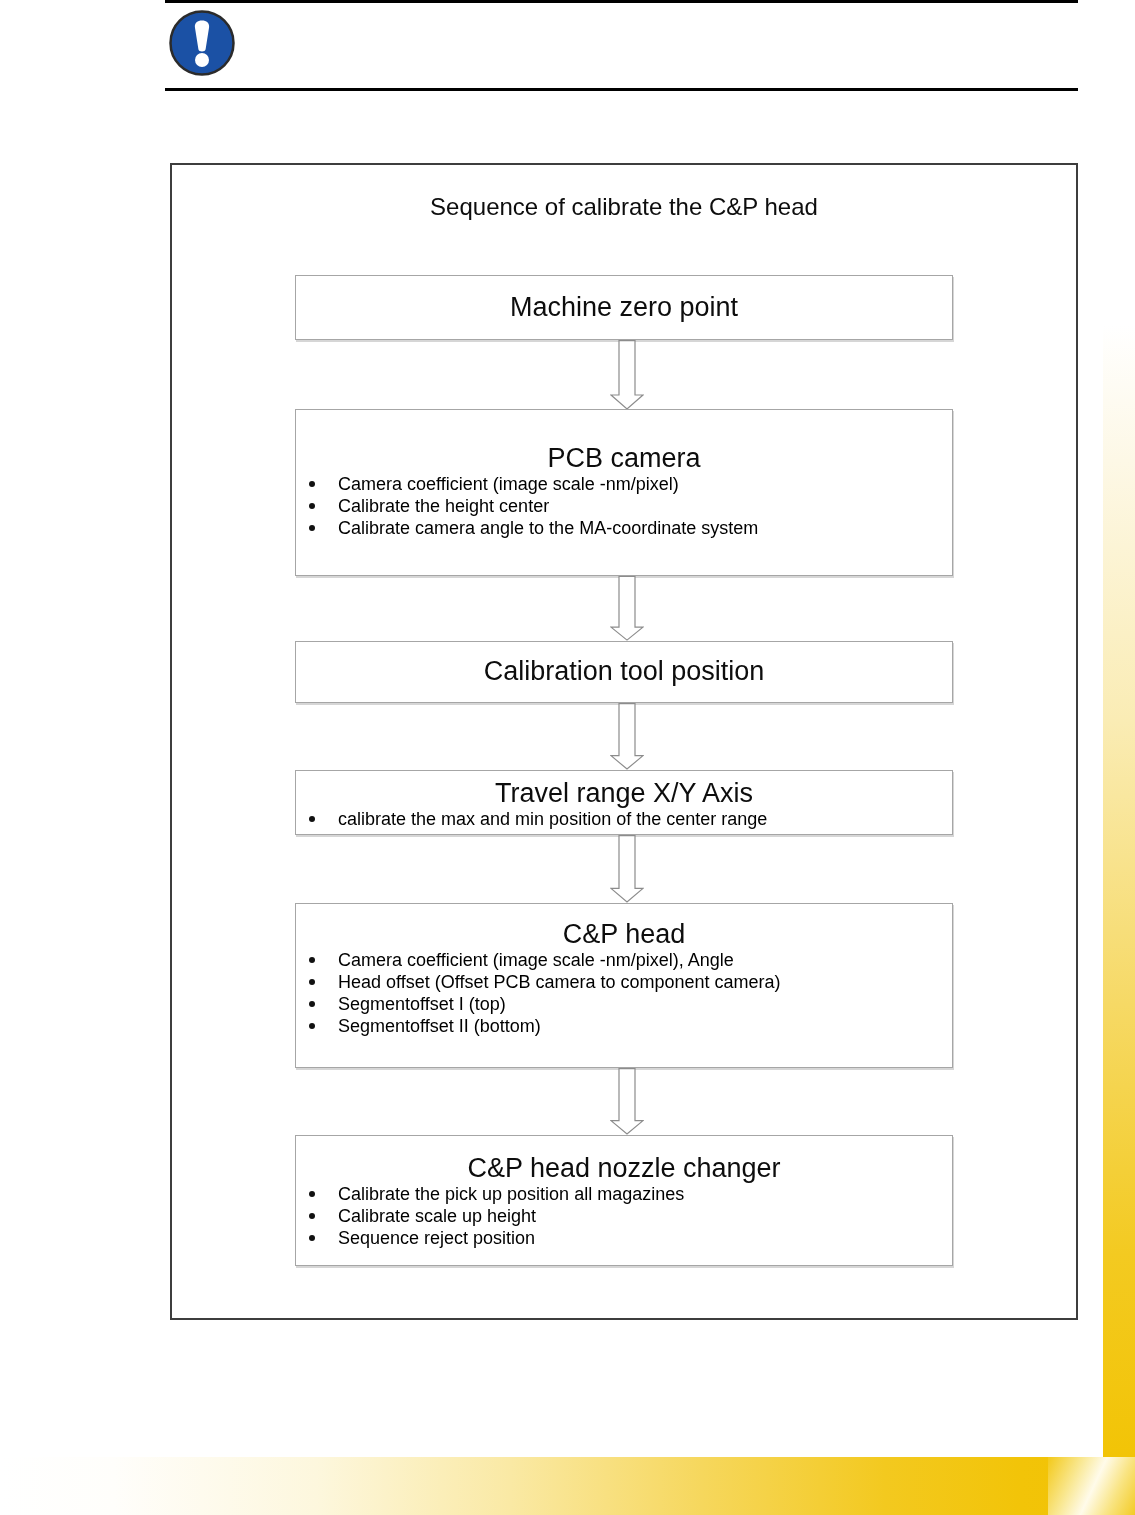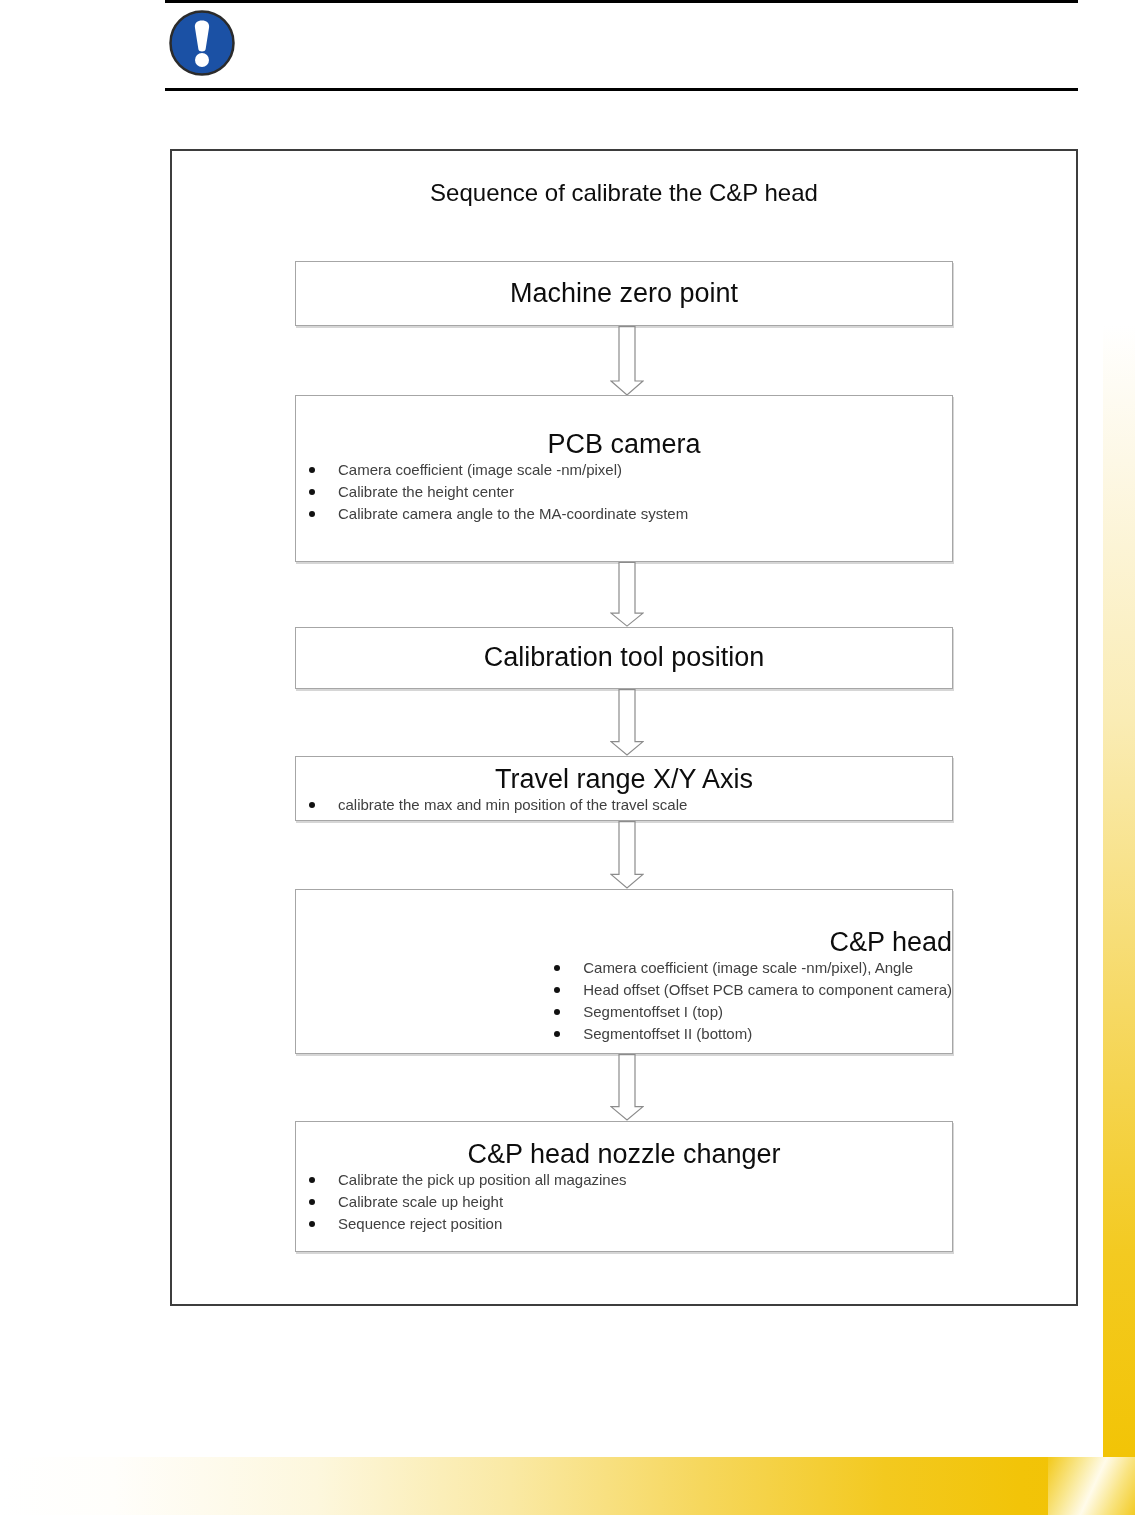--- a/index.html
+++ b/index.html
@@ -15,21 +15,21 @@
 
   
   .rule { position: absolute; background: #000000; height: 3px; }
   .rule1 { left: 165px; top: 0; width: 913px; }
   .rule2 { left: 165px; top: 88px; width: 913px; }
   .notice-icon { position: absolute; left: 169px; top: 10px; width: 66px; height: 66px; }
   .notice-icon svg { display: block; width: 100%; height: 100%; }
 
   
   .frame {
-    position: absolute; left: 170px; top: 149px;
+    position: absolute; left: 170px; top: 163px;
     width: 908px; height: 1157px;
     border: 2px solid #3d3d3d;
     box-sizing: border-box;
     background: #ffffff;
   }
   .chart-title {
     position: absolute; left: 0; top: 28px; width: 100%;
     text-align: center; font-size: 24px; line-height: 28px;
     color: #0d0d0d;
   }
@@ -41,28 +41,28 @@
     border: 1px solid #a6a6a6;
     box-shadow: 1px 2px 0 #d6d6d6;
     box-sizing: border-box;
     display: flex; flex-direction: column;
   }
   .step.centered { justify-content: center; }
   .step-heading { text-align: center; font-size: 27px; line-height: 26px; color: #0d0d0d; }
   ul.bullets { margin: 2px 0 0 0; padding: 0; list-style: none; }
   ul.bullets li {
     position: relative; padding-left: 42px;
-    font-size: 15px; line-height: 22px; color: #404040;
+    font-size: 18px; line-height: 22px; color: #000000;
   }
   ul.bullets li::before {
     content: ""; position: absolute; left: 13px; top: 8px;
     width: 6px; height: 6px; border-radius: 50%; background: #111111;
   }
   .pt35 { padding-top: 35px; }
-  .pt25 { padding-top: 39px; align-items: flex-end; }
+  .pt25 { padding-top: 17px; }
   .pt19 { padding-top: 19px; }
   .pt5  { padding-top: 5px; justify-content: center; }
 
   
   .arrow { position: absolute; left: 438px; width: 34px; }
   .arrow svg { display: block; width: 100%; height: 100%; }
 
   
   .right-strip {
     position: absolute; left: 1103px; top: 325px; width: 32px; height: 1132px;
@@ -136,21 +136,21 @@
 
     <div class="arrow" style="top:538px;height:67px">
       <svg viewBox="0 0 34 70" preserveAspectRatio="none" xmlns="http://www.w3.org/2000/svg">
         <polygon points="9,0.6 9,55 1,55 17,69 33,55 25,55 25,0.6" fill="#ffffff" stroke="#8c8c8c" stroke-width="1.2"></polygon>
       </svg>
     </div>
 
     <div class="step pt5" style="top:605px;height:65px">
       <div class="step-heading">Travel range X/Y Axis</div>
       <ul class="bullets">
-          <li>calibrate the max and min position of the travel scale</li>
+          <li>calibrate the max and min position of the center range</li>
         </ul>
     </div>
 
     <div class="arrow" style="top:670px;height:68px">
       <svg viewBox="0 0 34 70" preserveAspectRatio="none" xmlns="http://www.w3.org/2000/svg">
         <polygon points="9,0.6 9,55 1,55 17,69 33,55 25,55 25,0.6" fill="#ffffff" stroke="#8c8c8c" stroke-width="1.2"></polygon>
       </svg>
     </div>
 
     <div class="step pt25" style="top:738px;height:165px">

